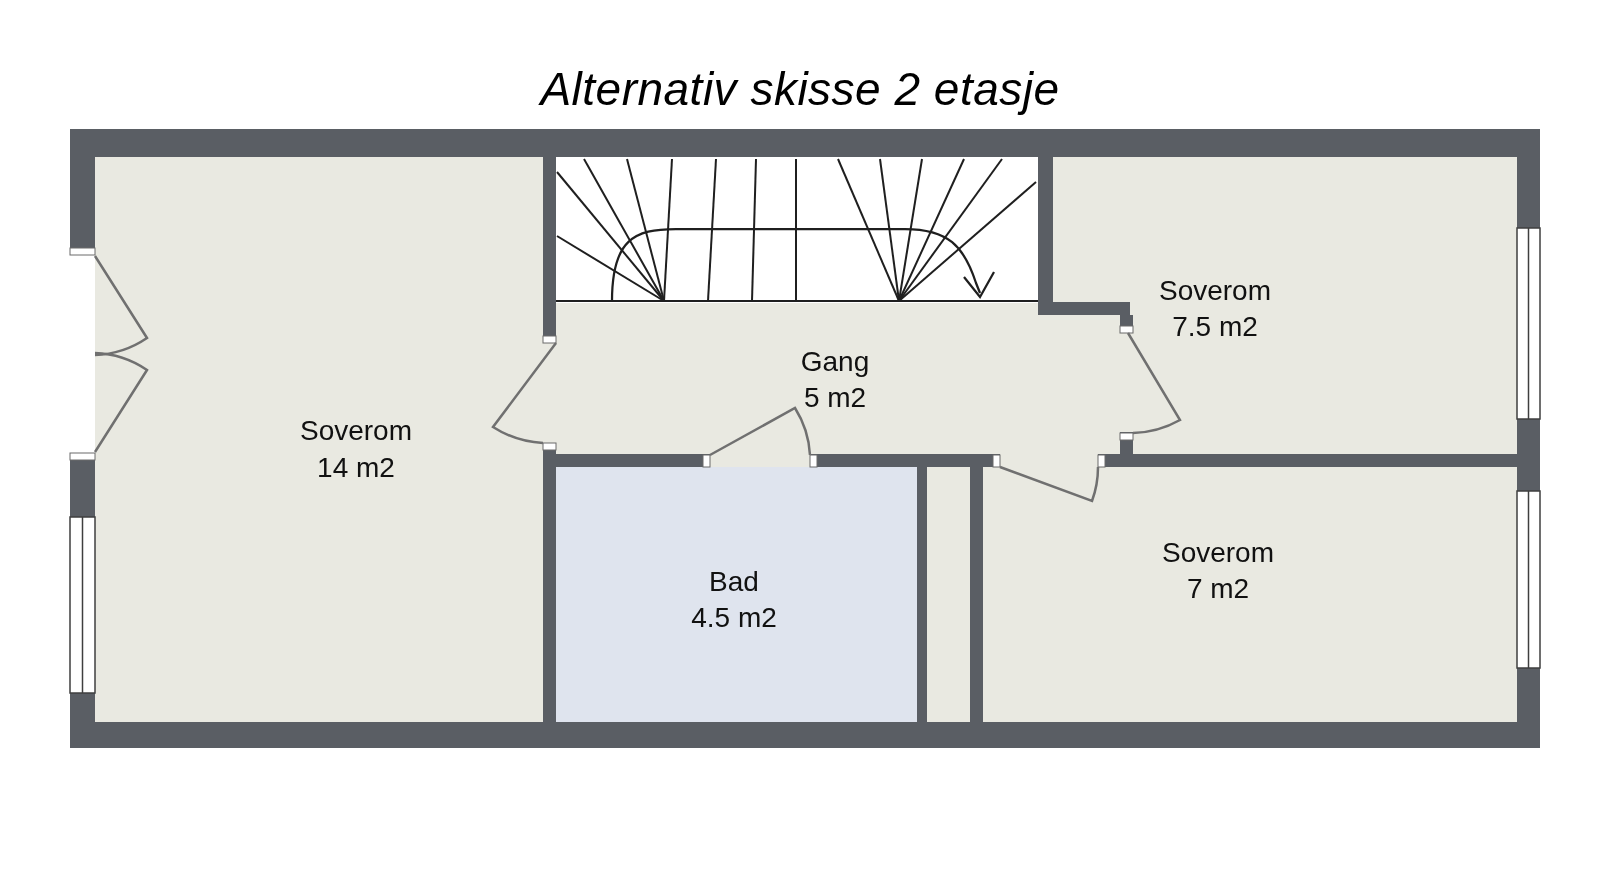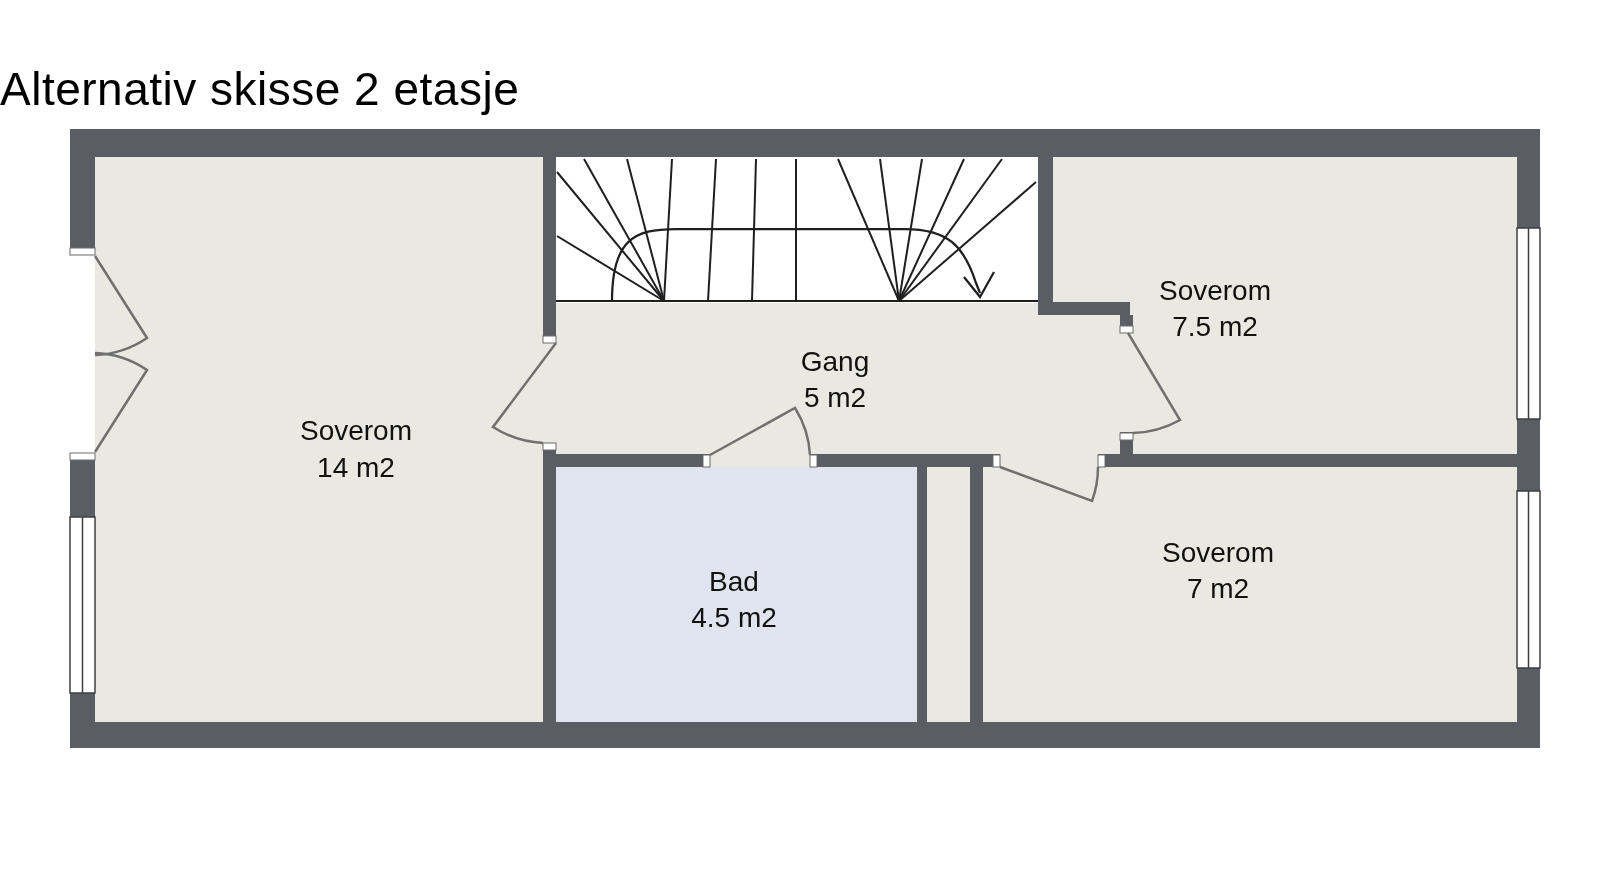--- a/index.html
+++ b/index.html
@@ -2,22 +2,23 @@
 <html style="--wall: #5a5e64; --floor: #e9e9e1; --bathroom_floor: #dfe4ee; --stair_fill: #ffffff; --line: #1f1f1f; --door_line: #707070; --text: #111111;"><head>
 <meta charset="utf-8">
 <style>
   html, body { margin: 0; padding: 0; background: #ffffff; }
   body {
     width: 1600px; height: 876px; position: relative; overflow: hidden;
     font-family: "Liberation Sans", sans-serif;
   }
   .title {
     position: absolute; left: 0; right: 0; top: 62px;
-    text-align: left; font-size: 46px; color: #000;
+    text-align: center; font-size: 46px; color: #000;
     letter-spacing: 0.5px;
+    font-style: italic;
   }
   svg { position: absolute; left: 0; top: 0; }
   .floor        { fill: var(--floor, #e9e9e1); }
   .bath-floor   { fill: var(--bathroom_floor, #dfe4ee); }
   .stair-fill   { fill: var(--stair_fill, #ffffff); }
   .wall         { fill: var(--wall, #5a5e64); }
   .tread        { stroke: var(--line, #1f1f1f); stroke-width: 2; fill: none; }
   .walkline     { stroke: var(--line, #1f1f1f); stroke-width: 2.25; fill: none; }
   .door         { stroke: var(--door_line, #707070); stroke-width: 2.5; fill: none; }
   .window       { fill: #ffffff; stroke: #3f3f3f; stroke-width: 1.5; }

